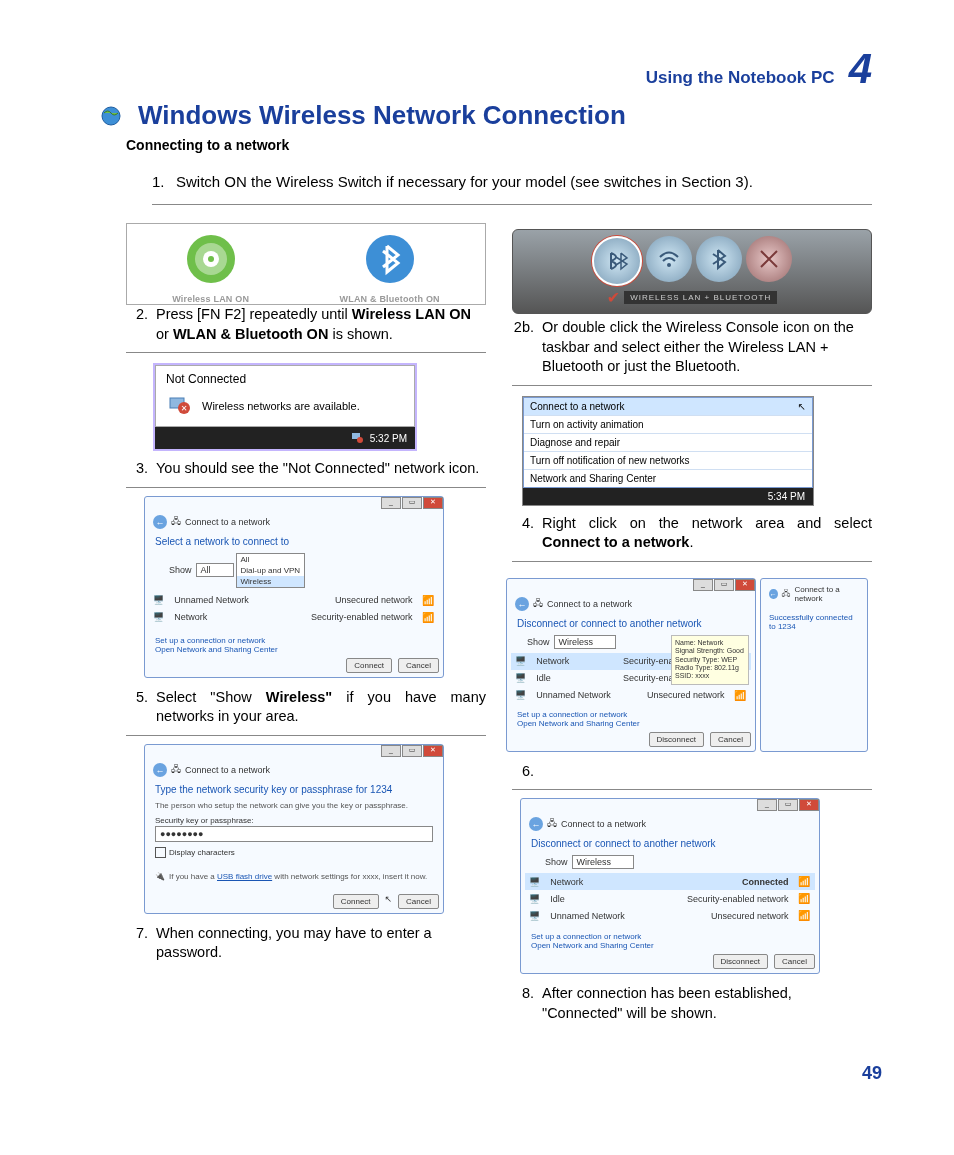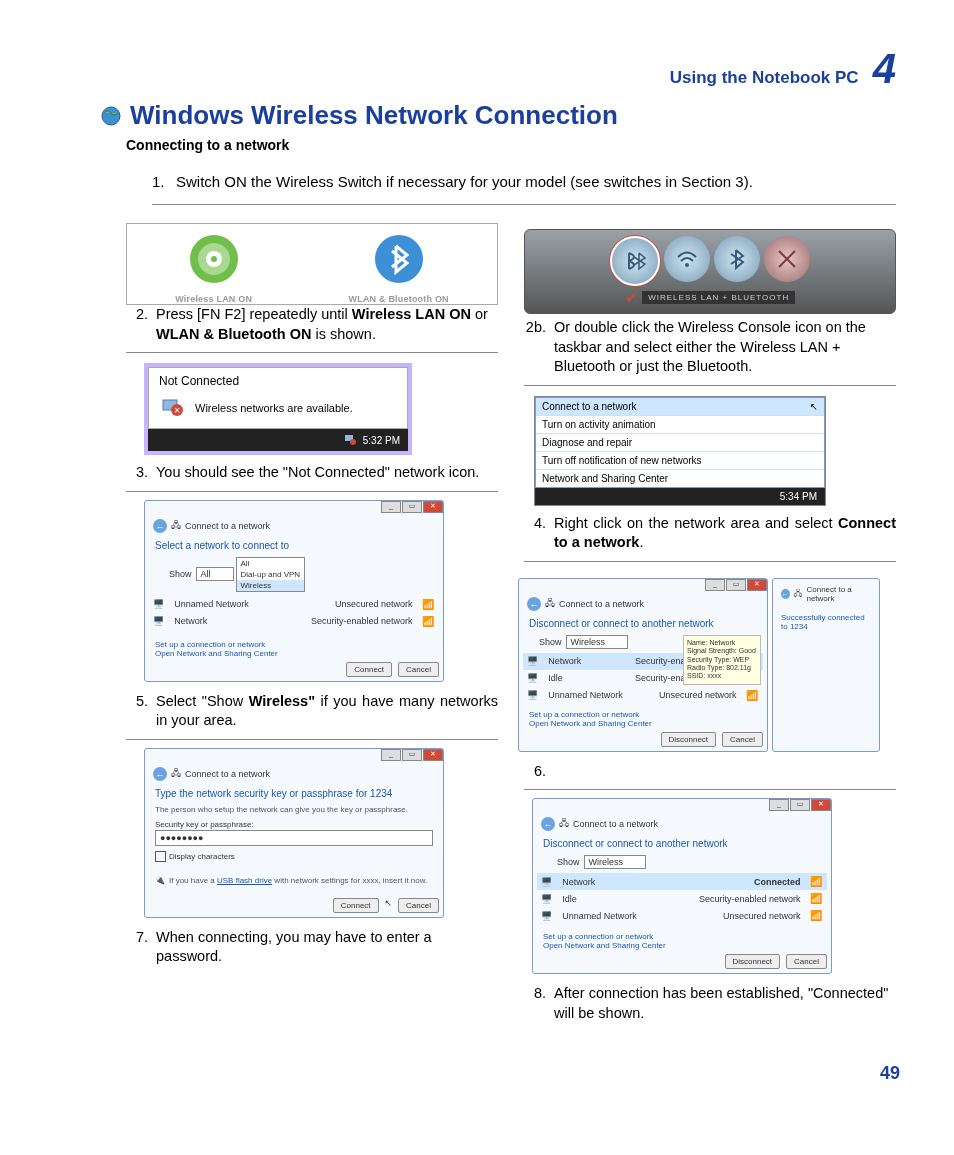--- a/index.html
+++ b/index.html
@@ -1,35 +1,35 @@
 <!DOCTYPE html>
 <html><head>
 <meta charset="utf-8">
 <style>
 body { margin:0; font-family: Arial, Helvetica, sans-serif; background:#fff; color:#000; }
-.page { width:954px; height:1114px; margin:0 auto; box-sizing:border-box; padding:48px 58px 30px 100px; position:relative; }
+.page { width:954px; height:1114px; margin:0 auto; box-sizing:border-box; padding:48px 82px 30px 100px; position:relative; }
 .header-row { display:flex; justify-content:flex-end; align-items:baseline; margin-bottom:8px; }
 .chapter-title { color:#1a3f9c; font-weight:bold; font-size:17px; margin-right:14px; }
 .chapter-num { color:#1a3f9c; font-weight:bold; font-size:42px; font-style:italic; line-height:1; }
-.title-row { display:flex; align-items:center; gap:8px; }
+.title-row { display:flex; align-items:center; gap:16px; }
 .title-icon { display:inline-block; }
 .title { color:#1a3f9c; font-weight:bold; font-size:26px; margin:2px 0 6px; }
 .subtitle { font-weight:bold; font-size:14px; margin:0 0 20px 26px; }
 .intro { font-size:15px; margin:0 0 18px 52px; border-bottom:1px solid #888; padding-bottom:14px; display:flex; gap:10px; }
 .intro .num { width:14px; flex-shrink:0; }
 .cols { display:flex; gap:26px; margin-left:26px; }
 .col { flex:1; min-width:0; }
 .fig-box { border:1px solid #888; padding:4px; background:#fff; margin:8px 0 10px; font-size:9px; color:#333; }
 .fig-two-icons { display:flex; justify-content:space-around; align-items:flex-end; padding:8px 0 0; border:1px solid #aaa; }
 .badge-icon { display:inline-block; }
 .caption { font-size:9px; color:#999; font-weight:bold; letter-spacing:0.2px; margin-top:4px; }
 .step { font-size:14.5px; line-height:1.35; margin:0 0 6px; display:flex; gap:8px; }
 .step .n { width:22px; flex-shrink:0; text-align:right; }
 .sep { border-top:1px solid #888; margin:8px 0; }
-.page-num { position:absolute; bottom:30px; right:54px; color:#1a3f9c; font-weight:bold; font-size:18px; }
+.page-num { position:absolute; bottom:30px; right:72px; color:#1a3f9c; font-weight:bold; font-size:18px; }
 .windows-panel { border:1px solid #7a9ad1; border-radius:3px; background:#f6faff; padding:4px; box-sizing:border-box; }
 .win-title { color:#1a56b4; font-size:10px; font-weight:normal; margin:4px 0 6px 6px; }
 .win-buttons { display:flex; justify-content:flex-end; gap:6px; margin-top:4px; }
 .win-btn { border:1px solid #888; background:#eee; font-size:8px; padding:2px 7px; border-radius:2px; }
 .link-sm { color:#1a56b4; font-size:8px; display:block; }
 .menu-item { border-bottom:1px solid #d0dff2; padding:3px 6px; font-size:10px; }
 .menu-hl { background:#cfe6ff; }
 .taskbar { background:#222; color:#fff; display:flex; justify-content:flex-end; align-items:center; padding:3px 8px; gap:6px; font-size:10px; margin-top:0; }
 .tooltip-box { border:1px solid #aaa; background:#fff; padding:6px 10px; font-size:11px; }
 .row-line { display:flex; align-items:center; gap:10px; padding:3px 4px; font-size:9px; color:#333; }
@@ -96,21 +96,21 @@
           </span>
           <div class="caption">WLAN &amp; Bluetooth ON</div>
         </div>
       </div>
       <div class="step">
         <span class="n">2.</span>
         <span><span>Press [FN F2] repeatedly until </span><b>Wireless LAN ON</b><span> or </span><b>WLAN &amp; Bluetooth ON</b><span> is shown.</span></span>
       </div>
       <div class="sep"></div>
 
-      <div style="border:4px solid #c4b5fd; width:260px; margin:10px 18px 8px;">
+      <div style="border:2px solid #c4b5fd; width:260px; margin:10px 27px 8px;">
         <div class="tooltip-box">
           <div style="font-size:12px">Not Connected</div>
           <div style="display:flex; align-items:center; gap:10px; margin-top:6px">
             <span><svg width="26" height="26" viewBox="0 0 26 26">
                   <rect x="4" y="6" width="14" height="10" fill="#8fb8e0" stroke="#4a7fb5"></rect>
                   <circle cx="18" cy="16" r="6" fill="#d04a3a"></circle>
                   <text x="18" y="19" font-size="8" fill="#fff" text-anchor="middle">✕</text>
                 </svg></span>
             <span style="font-size:11px">Wireless networks are available.</span>
           </div>

